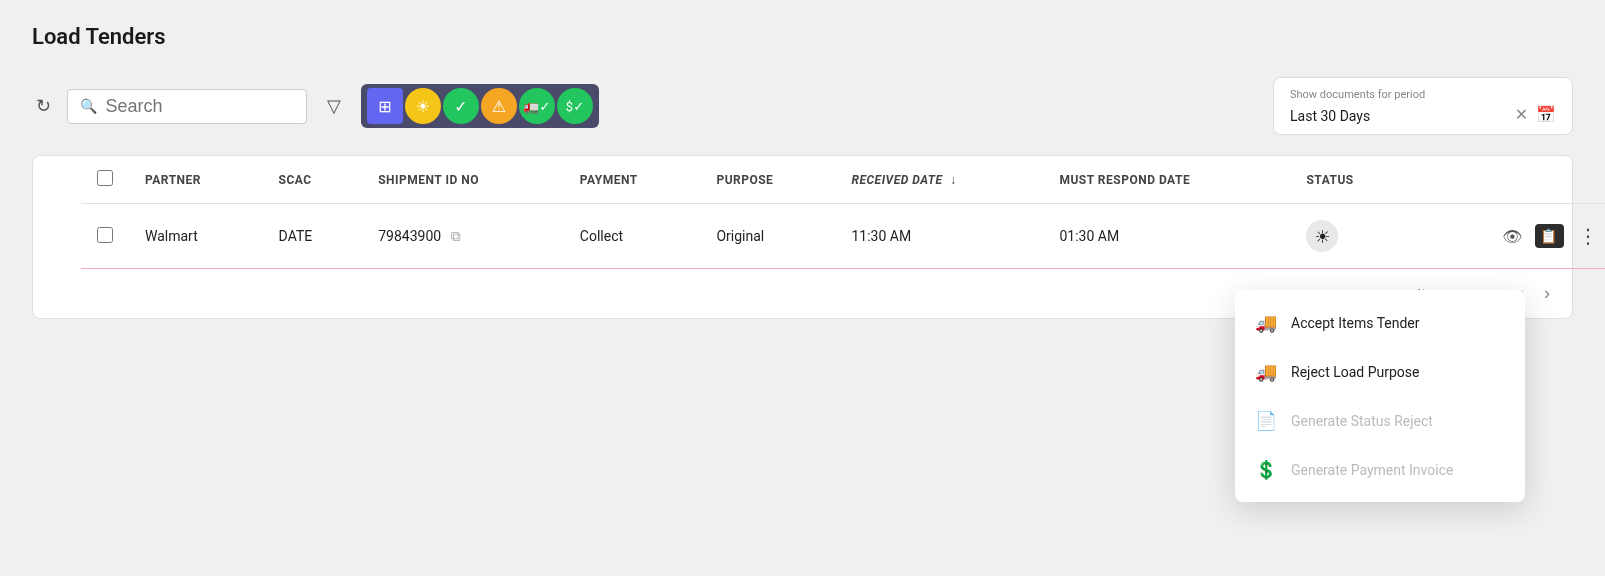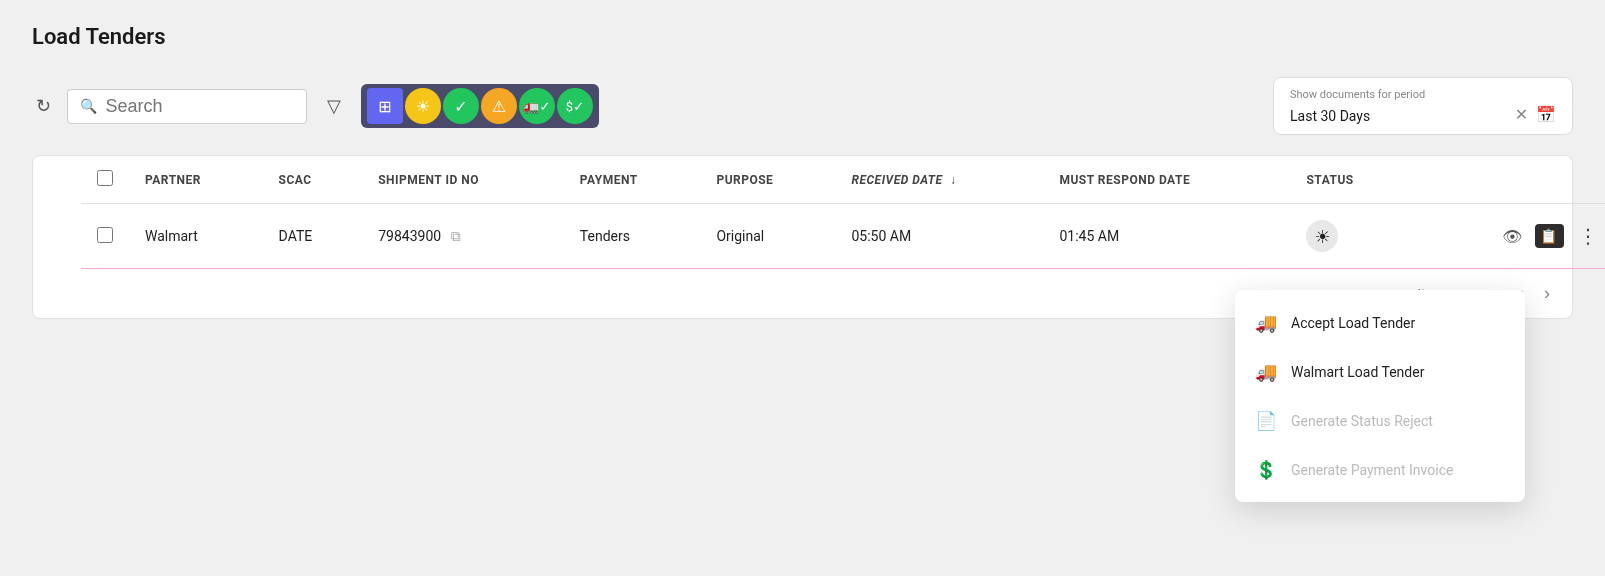--- a/index.html
+++ b/index.html
@@ -372,24 +372,24 @@
         <tr>
           <td class="checkbox-cell">
             <input type="checkbox" style="">
           </td>
           <td>Walmart</td>
           <td>DATE</td>
           <td>
             <span>79843900</span>
             <span class="copy-icon" title="Copy">⧉</span>
           </td>
-          <td>Tenders</td>
+          <td>Collect</td>
           <td>Original</td>
-          <td>05:50 AM</td>
-          <td>01:45 AM</td>
+          <td>11:30 AM</td>
+          <td>01:30 AM</td>
           <td>
             <div class="status-sun">
               <span>☀</span>
             </div>
           </td>
           <td>
             <div class="row-actions">
               <button class="action-icon-btn" title="View document">
                 <span style="font-size:16px;">👁</span>
               </button>
@@ -408,26 +408,26 @@
       <button class="pagination-btn" disabled="">‹</button>
       <button class="pagination-btn">›</button>
     </div>
   </div>
 </div>
 
 <div class="context-menu">
 
   <div class="context-menu-item">
     <span class="menu-icon">🚚</span>
-    <span>Accept Load Tender</span>
+    <span>Accept Items Tender</span>
   </div>
 
   <div class="context-menu-item">
     <span class="menu-icon">🚚</span>
-    <span>Walmart Load Tender</span>
+    <span>Reject Load Purpose</span>
   </div>
 
   <div class="context-menu-item disabled">
     <span class="menu-icon disabled">📄</span>
     <span>Generate Status Reject</span>
   </div>
 
   <div class="context-menu-item disabled">
     <span class="menu-icon disabled">💲</span>
     <span>Generate Payment Invoice</span>

